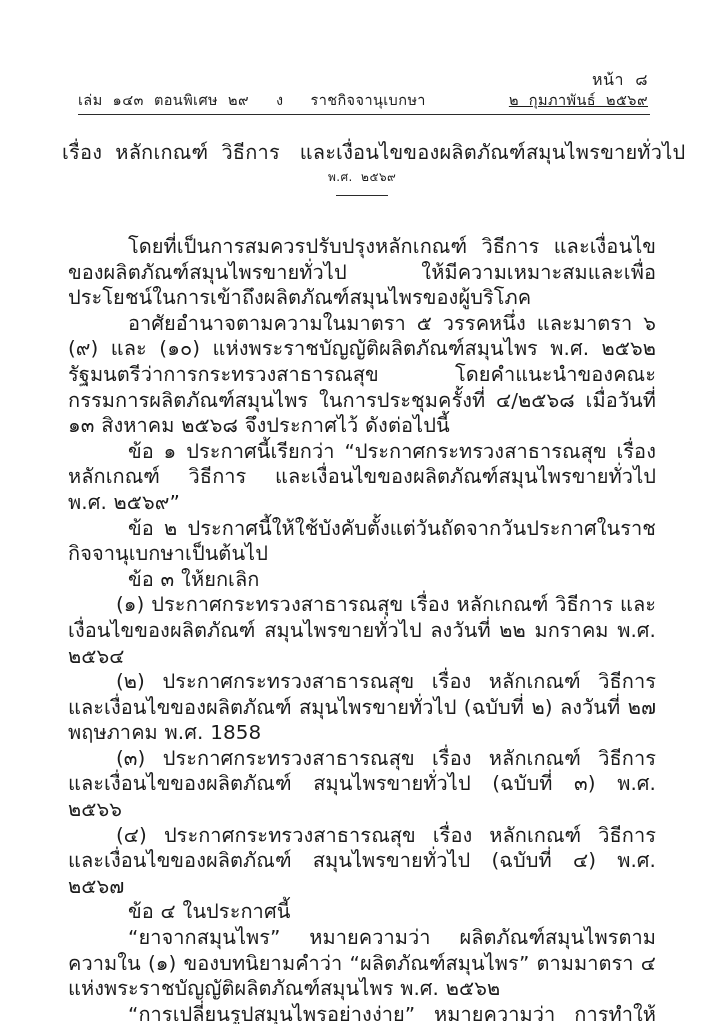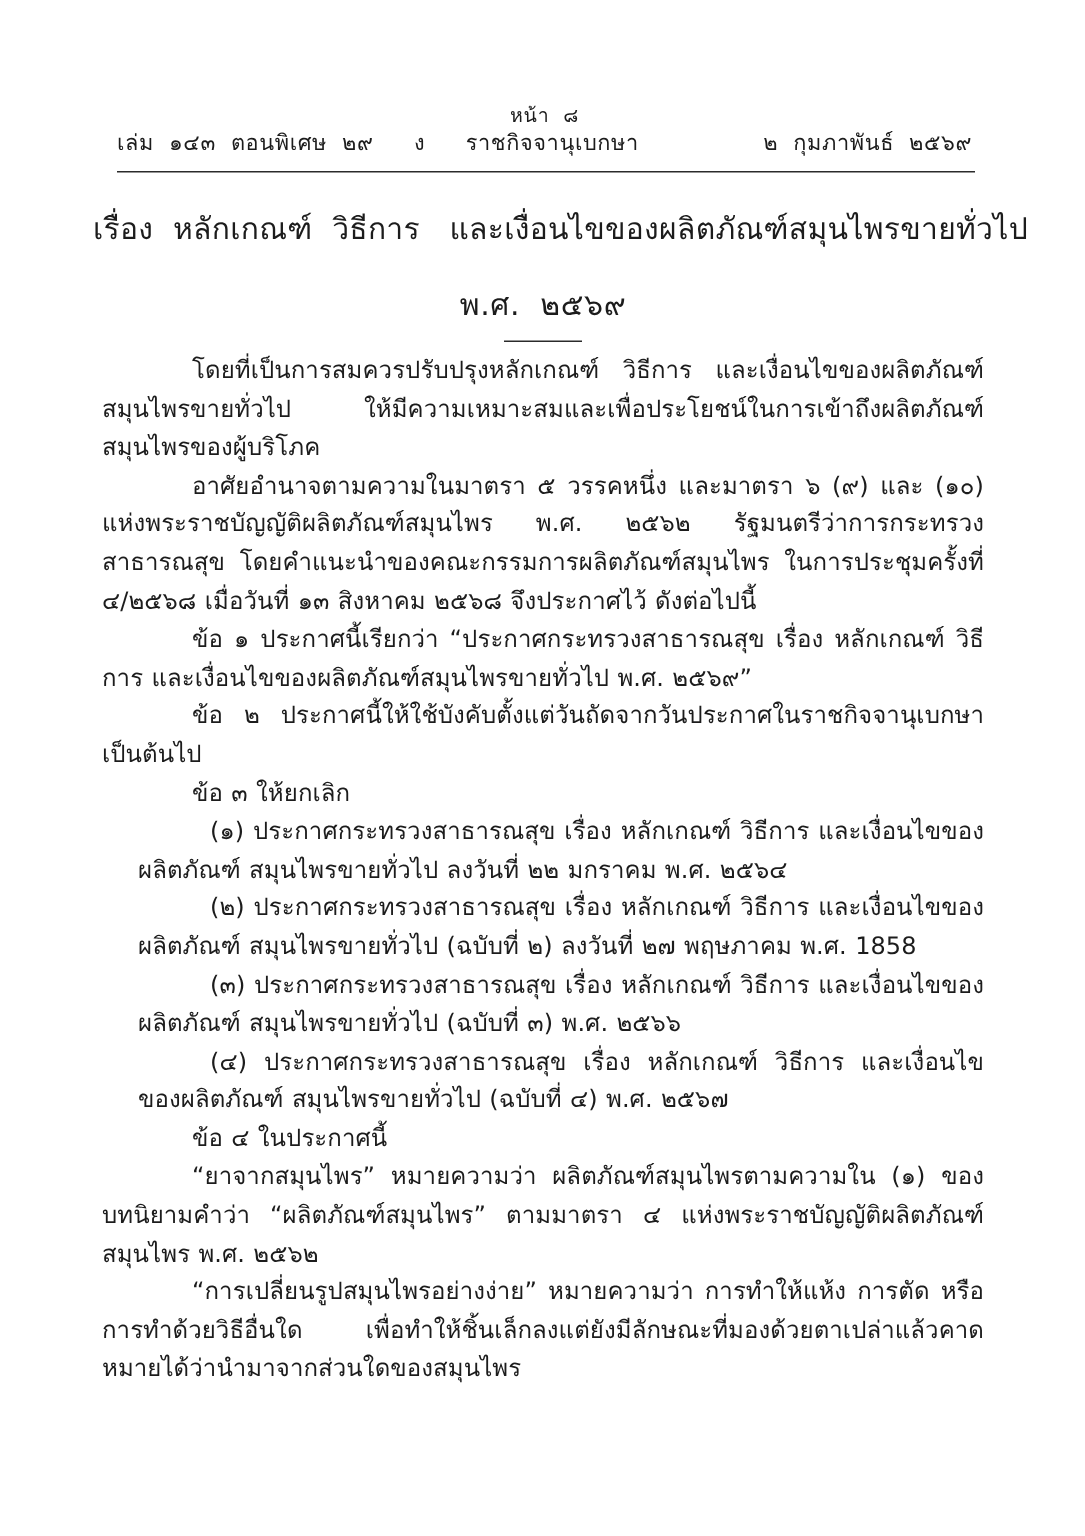--- a/index.html
+++ b/index.html
@@ -22,22 +22,22 @@
 
   
   .masthead {
     position: absolute;
     left: 78px;
     top: 70px;
     width: 570px;
   }
 
   .masthead-pageno {
-    text-align: center;
-    font-size: 13px;
+    text-align: right;
+    font-size: 16px;
     letter-spacing: 0.5px;
     line-height: 1.25;
     white-space: pre;
     margin-bottom: 1px;
   }
 
   .masthead-row {
     display: flex;
     align-items: center;
     justify-content: space-between;
@@ -53,20 +53,21 @@
 
   .masthead-center {
     flex: 0 0 auto;
     margin-left: -56px;
     letter-spacing: 0.4px;
   }
 
   .masthead-right {
     flex: 0 0 auto;
     letter-spacing: 0.4px;
+    text-decoration: underline;
   }
 
   .masthead-rule {
     position: absolute;
     left: 78px;
     top: 114px;
     width: 572px;
     height: 0;
     border-top: 1.6px solid #2b2b2b;
   }
@@ -89,61 +90,60 @@
 
   .doc-subtitle {
     font-size: 20px;
     line-height: 1.5;
     letter-spacing: 0.2px;
     margin-top: 3px;
     white-space: pre;
   }
 
   .doc-year {
-    font-size: 20px;
+    font-size: 12px;
     line-height: 1.5;
     letter-spacing: 0.4px;
-    margin-top: 21px;
+    margin-top: 1px;
     white-space: pre;
   }
 
   .title-rule {
     width: 52px;
     height: 0;
     border-top: 1.6px solid #2b2b2b;
     margin: 9px auto 0 auto;
   }
 
   
   .body {
     position: absolute;
     left: 68px;
     top: 234px;
     width: 588px;
   }
 
   .para {
-    font-size: 16px;
+    font-size: 20px;
     line-height: 25.6px;
     text-align: justify;
     text-justify: inter-word;
     margin: 0;
     letter-spacing: 0.05px;
     word-spacing: 0.4px;
     -webkit-hyphens: none;
     hyphens: none;
   }
 
   .para.indent {
     text-indent: 60px;
   }
 
   .para.indent-sm {
     text-indent: 48px;
-    margin-left: 24px;
   }
 
   
   .para::after {
     content: "";
     display: inline-block;
     width: 100%;
   }
   .para.nostretch::after {
     display: none;

